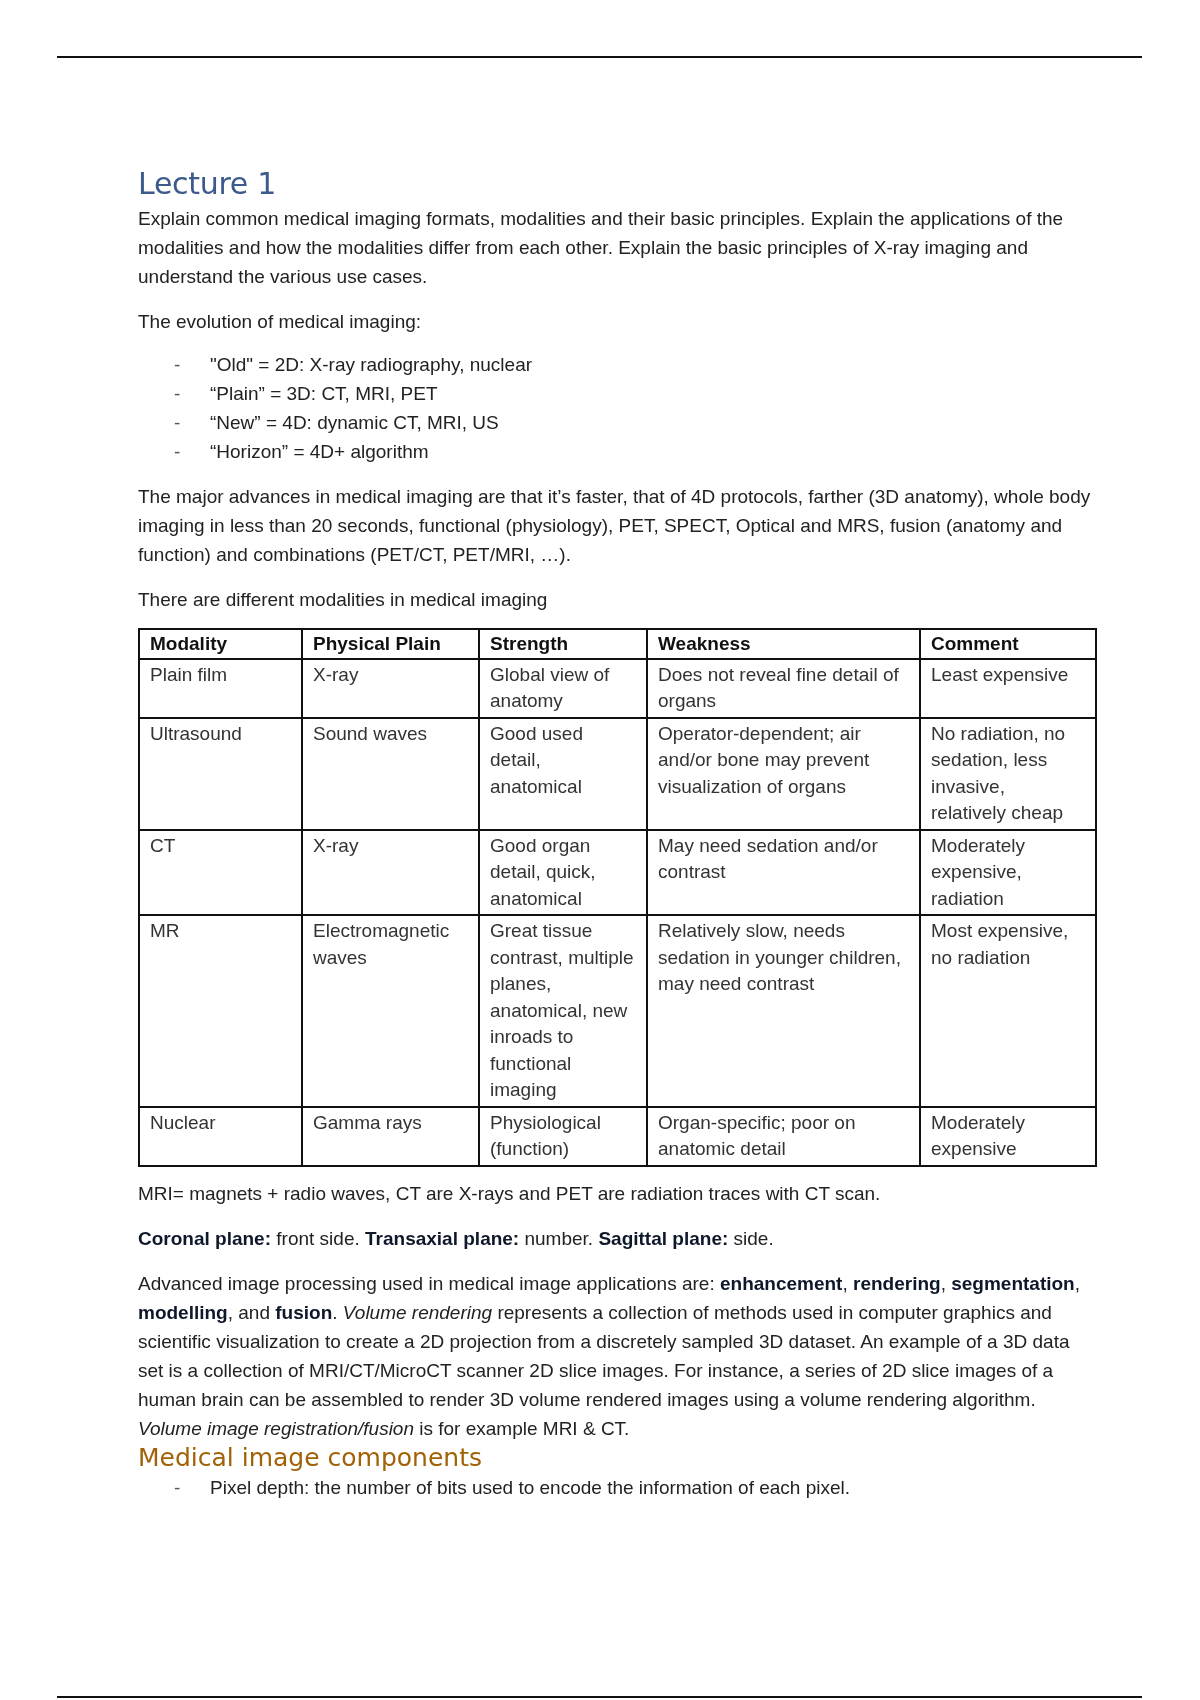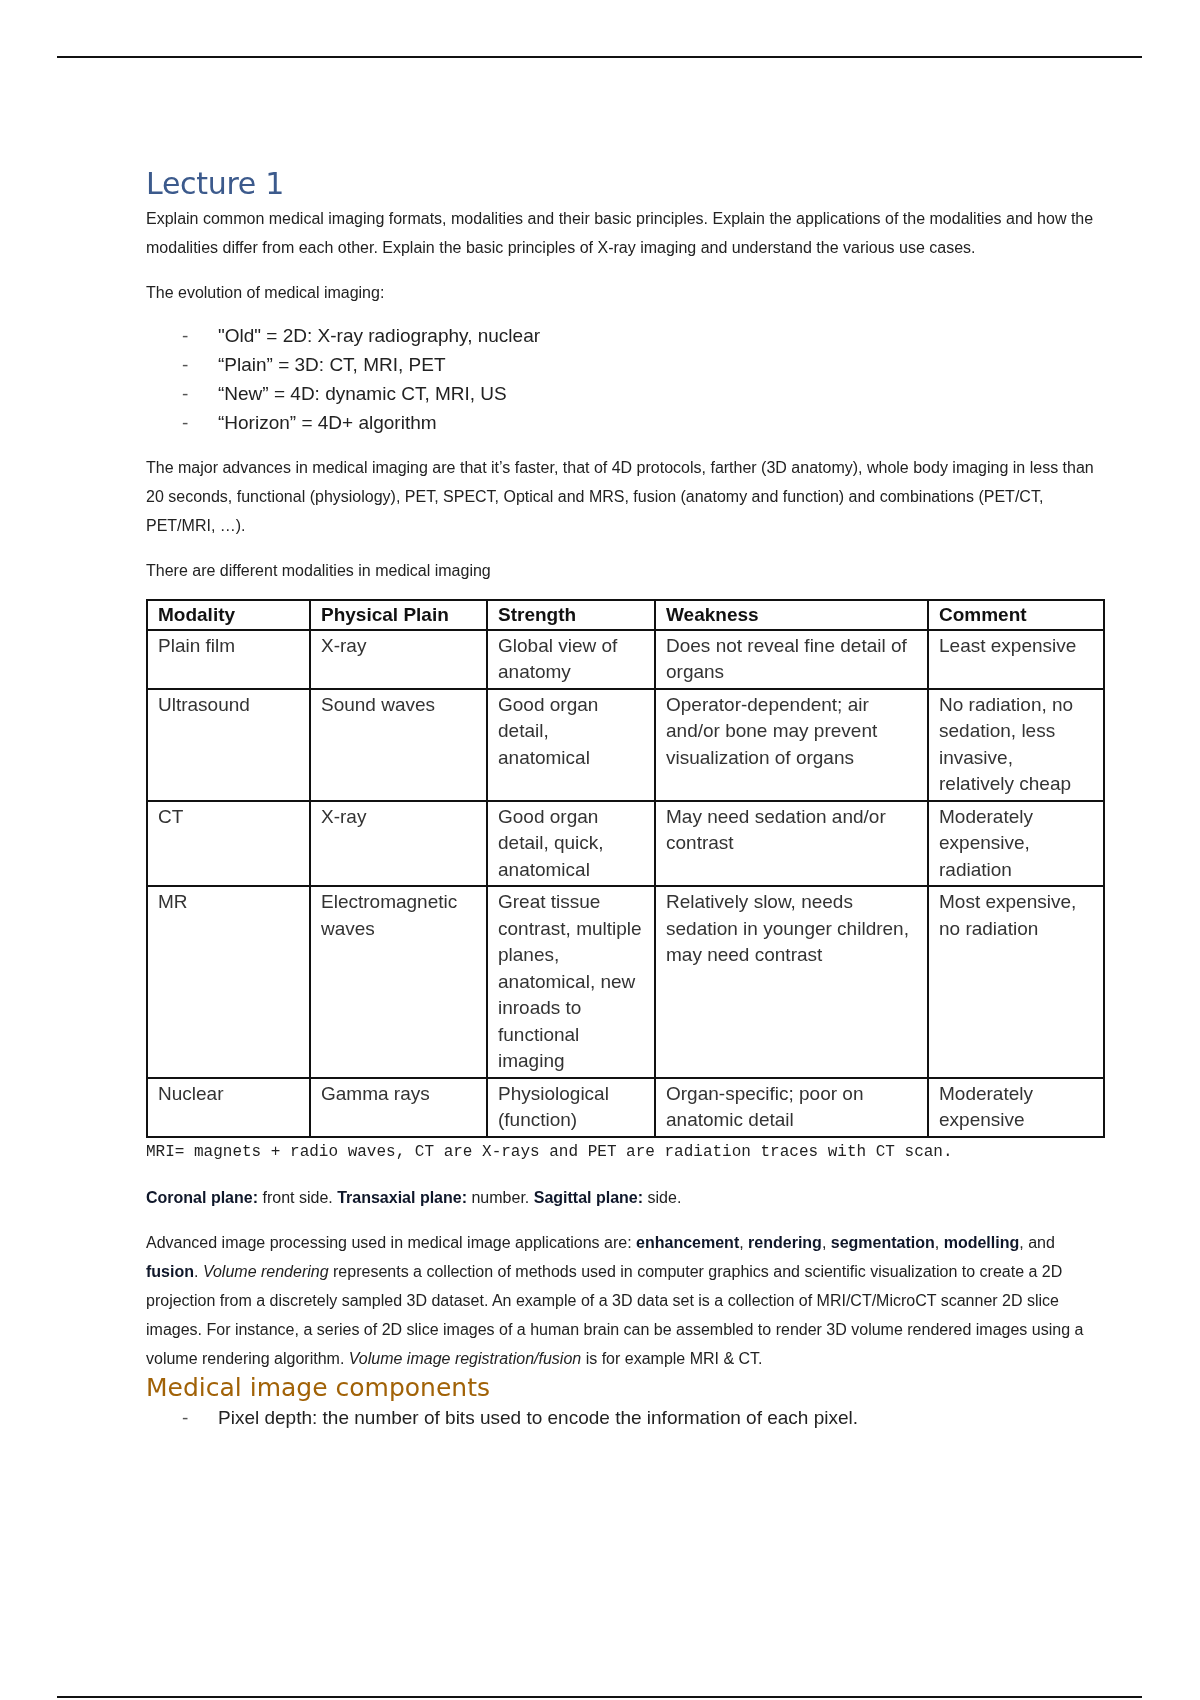--- a/index.html
+++ b/index.html
@@ -20,21 +20,21 @@
       left: 57px;
       width: 1085px;
       height: 2px;
       background: #111111;
     }
     .rule.top { top: 56px; }
     .rule.bottom { top: 1696px; }
 
     .content {
       position: absolute;
-      left: 146px;
+      left: 138px;
       top: 166px;
       width: 960px;
     }
     h1.title {
       margin: 0;
       font-family: "DejaVu Sans", sans-serif;
       font-weight: normal;
       font-size: 30px;
       line-height: 36px;
       color: #3c5a8c;
@@ -43,21 +43,21 @@
     h2.section {
       margin: 0;
       font-family: "DejaVu Sans", sans-serif;
       font-weight: normal;
       font-size: 25px;
       line-height: 30px;
       color: #a16207;
     }
     p {
       margin: 0;
-      font-size: 16px;
+      font-size: 19px;
       line-height: 29px;
       color: #222222;
     }
     .p-intro { margin-top: 2px; }
     .p-gap { margin-top: 16px; }
 
     ul.dash {
       list-style: none;
       margin: 14px 0 0 0;
       padding: 0;
@@ -98,22 +98,21 @@
       padding-bottom: 0;
       margin-top: 28px;
     }
     .col-mod { width: 163px; }
     .col-agent { width: 177px; }
     .col-str { width: 168px; }
     .col-weak { width: 273px; }
     .col-com { width: 176px; }
 
     .caption {
-      margin-top: 0;
-      font-family: Liberation Mono, monospace;
+      margin-top: 12px;
     }
     b { font-weight: bold; color: #0f172a; }
     i { font-style: italic; }
 
     .section-gap { margin-top: 12px; }
     ul.dash.tight { margin-top: 0; }
   </style>
 </head>
 <body>
 
@@ -156,21 +155,21 @@
       <tr>
         <td>Plain film</td>
         <td>X-ray</td>
         <td>Global view of anatomy</td>
         <td>Does not reveal fine detail of organs</td>
         <td>Least expensive</td>
       </tr>
       <tr>
         <td>Ultrasound</td>
         <td>Sound waves</td>
-        <td>Good organ detail, anatomical</td>
+        <td>Good used detail, anatomical</td>
         <td>Operator-dependent; air and/or bone may prevent visualization of organs</td>
         <td>No radiation, no sedation, less invasive, relatively cheap</td>
       </tr>
       <tr>
         <td>CT</td>
         <td>X-ray</td>
         <td>Good organ detail, quick, anatomical</td>
         <td>May need sedation and/or contrast</td>
         <td>Moderately expensive, radiation</td>
       </tr>

